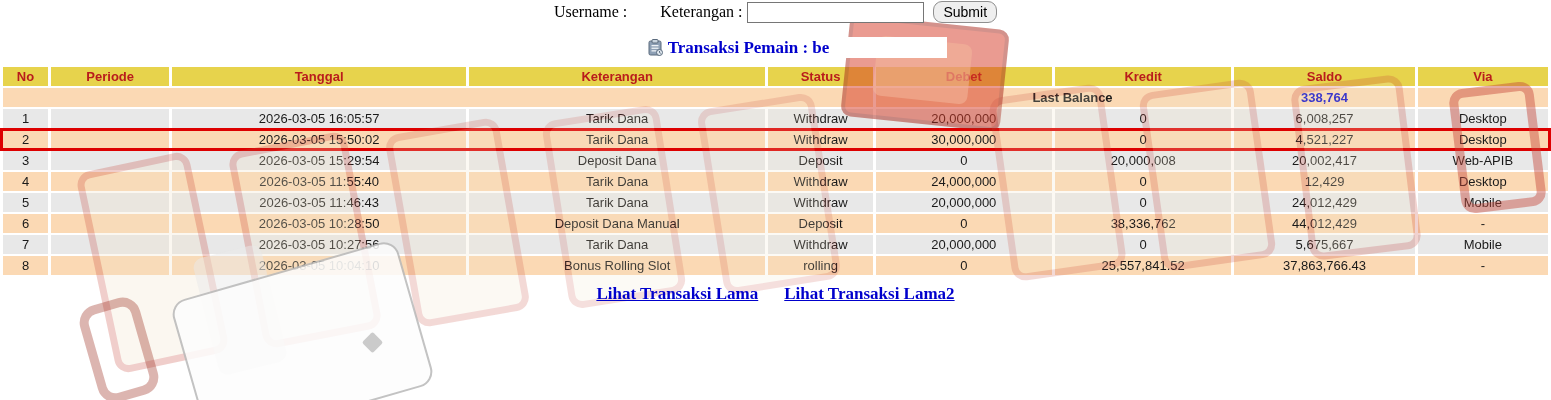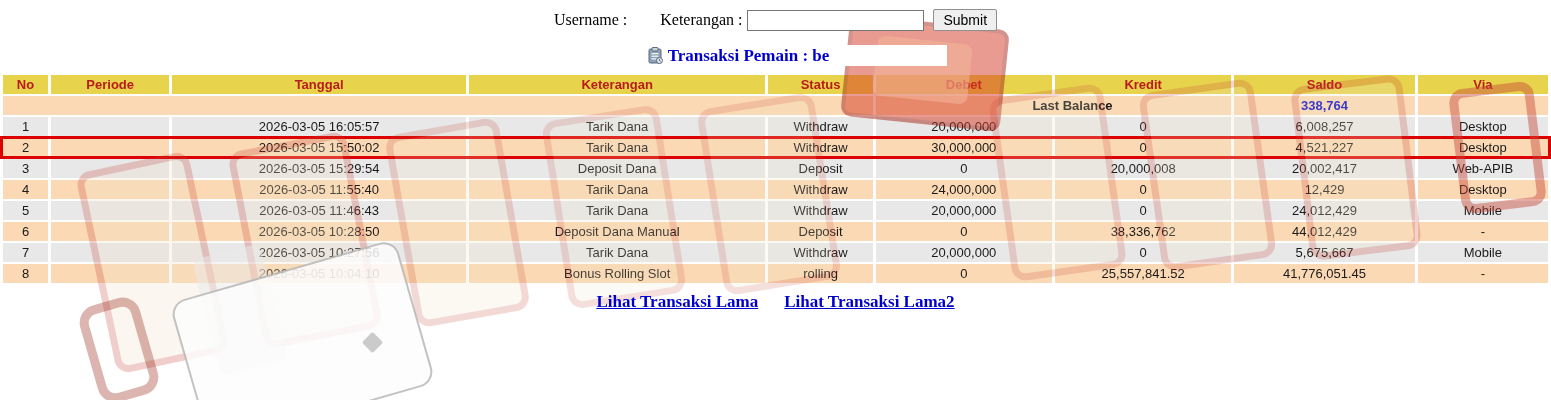--- a/index.html
+++ b/index.html
@@ -1,27 +1,27 @@
 <!DOCTYPE html>
 <html><head>
 <meta charset="utf-8">
 <style>
   * { box-sizing: border-box; margin: 0; padding: 0; }
   html,body { width:1551px; height:400px; background:#ffffff; overflow:hidden; position:relative;
     font-family:"Liberation Sans", sans-serif; }
 
   
   .topbar { position:relative; z-index:30; display:flex; justify-content:center; align-items:center;
-    padding-top:9px; font-family:"Liberation Serif", serif; font-size:16px; color:#000; }
+    padding-top:1px; font-family:"Liberation Serif", serif; font-size:16px; color:#000; }
   .topbar label { margin-right:5px; }
   .topbar input[type=text] { width:177px; height:21px; border:1px solid #767676; background:#fff;
     font-family:"Liberation Sans", sans-serif; font-size:13px; padding:0 4px; }
   .gap-mid { width:28px; }
   .submit-btn { margin-left:9px; height:22px; padding:0 9px; background:#efefef; border:1px solid #8f8f8f;
-    border-radius:2px; font-family:"Liberation Sans", sans-serif; font-size:14px; color:#000; cursor:pointer; }
+    border-radius:9px; font-family:"Liberation Sans", sans-serif; font-size:14px; color:#000; cursor:pointer; }
 
   
   .title-line { position:relative; z-index:30; display:flex; justify-content:center; align-items:center;
     margin-top:14px; height:21px;padding-left:44px; }
   .title-text { font-family:"Liberation Serif", serif; font-size:17px; font-weight:bold; color:#0000cc; margin-left:5px; }
   .redact { display:inline-block; width:116px; height:21px; background:#ffffff; margin-left:2px; }
 
   
   .tbl-wrap { position:relative; z-index:10; margin-top:7px; }
   table.trx { width:1551px; table-layout:fixed; border-collapse:separate; border-spacing:3px 2px; background:#fff;
@@ -194,21 +194,21 @@
           <td>Mobile</td>
         </tr>
         <tr class="r-odd">
           <td>8</td>
           <td></td>
           <td>2026-03-05 10:04:10</td>
           <td>Bonus Rolling Slot</td>
           <td class="status">rolling</td>
           <td>0</td>
           <td class="blue">25,557,841.52</td>
-          <td class="blue">41,776,051.45</td>
+          <td class="blue">37,863,766.43</td>
           <td>-</td>
         </tr>
       </tbody>
   </table>
   <div class="hl-border" id="hl-border" style="top: 63px; height: 23px;"></div>
 </div>
 
 <div class="links">
   <a>Lihat Transaksi Lama</a>
   <a>Lihat Transaksi Lama2</a>

